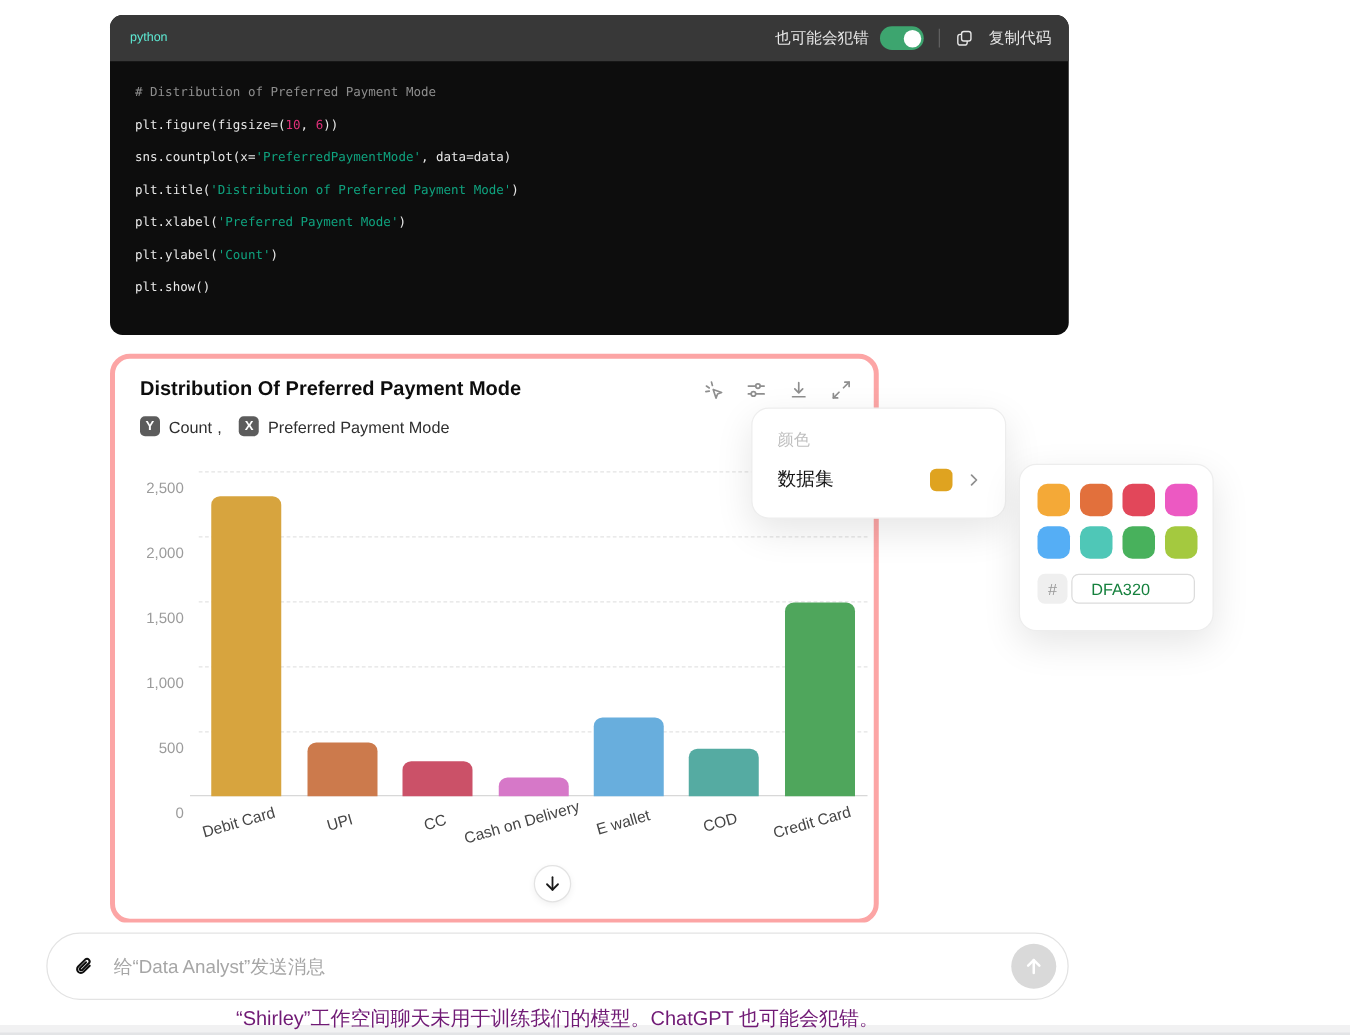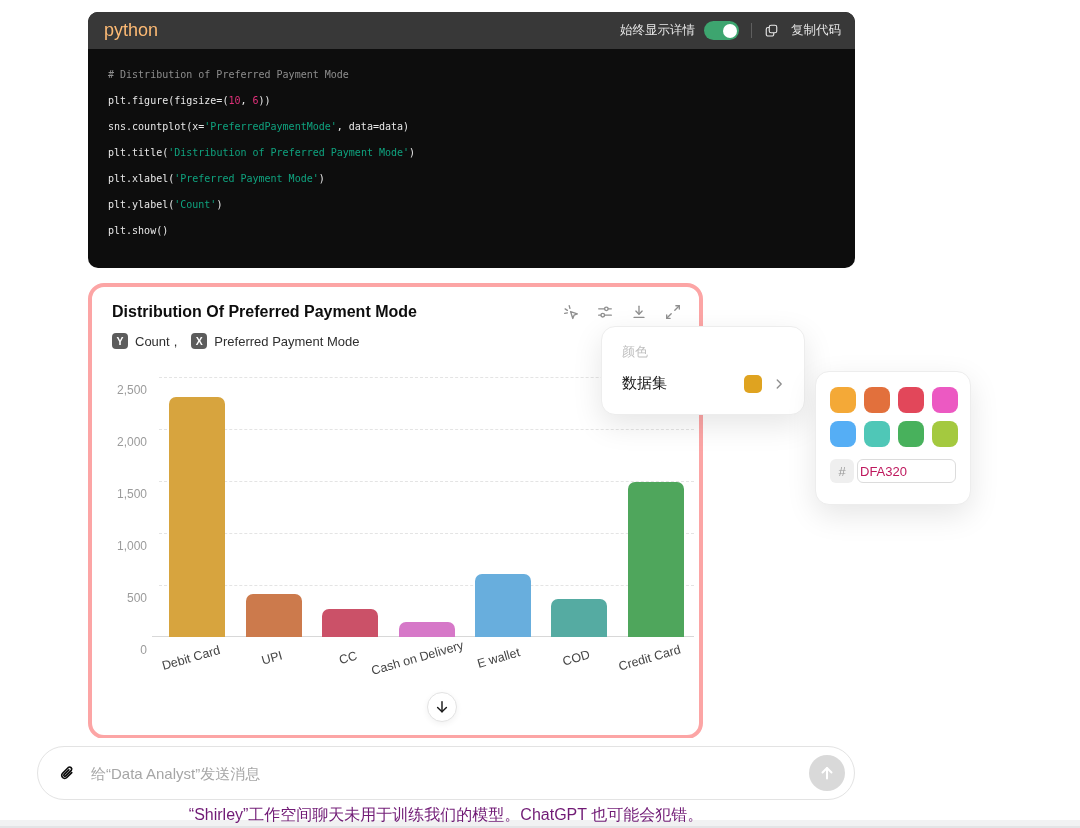--- a/index.html
+++ b/index.html
@@ -4,21 +4,21 @@
 <style>
   * { margin:0; padding:0; box-sizing:border-box; }
   body { background:#fff; font-family:"Liberation Sans", sans-serif; }
   .page { position:relative; width:1080px; height:828px; background:#fff; overflow:hidden; }
 
   
   .code-card { position:absolute; left:88px; top:12px; width:767px; height:256px;
     border-radius:10px; overflow:hidden; background:#0d0d0d; }
   .code-header { height:37px; background:#383838; display:flex; align-items:center;
     justify-content:space-between; padding:0 14px 0 16px; }
-  .code-lang { color:#fdba74; font-size:18px; }
+  .code-lang { color:#5eead4; font-size:10px; }
   .code-header-right { display:flex; align-items:center; color:#e7e7e7; font-size:12.5px; }
   .toggle { width:35px; height:19px; border-radius:10px; background:#3da56f; margin-left:9px;
     position:relative; cursor:pointer; border:none; }
   .toggle-knob { position:absolute; right:2.5px; top:2.5px; width:14px; height:14px;
     border-radius:50%; background:#fff; }
   .hdr-divider { width:1px; height:15px; background:#5f5f5f; margin:0 12px; }
   .copy-btn { display:flex; align-items:center; gap:12px; background:none; border:none;
     color:#e7e7e7; font-size:12.5px; cursor:pointer; font-family:inherit; }
   .code-body { padding:13px 20px; font-family:"DejaVu Sans Mono", monospace;
     font-size:10px; line-height:26px; white-space:pre; }
@@ -64,21 +64,21 @@
 
   .palette-popup { position:absolute; left:815px; top:371px; width:156px; height:134px;
     background:#fff; border:1px solid #ededed; border-radius:14px;
     box-shadow:0 10px 30px rgba(0,0,0,.10); z-index:7; padding:15px 14px; }
   .swatch-grid { display:grid; grid-template-columns:repeat(4, 26px); gap:8px; }
   .swatch { width:26px; height:26px; border-radius:8px; border:none; cursor:pointer; }
   .hex-row { display:flex; align-items:center; margin-top:12px; gap:3px; }
   .hash-box { width:26px; height:24px; border-radius:6px; background:#efefef; color:#9a9a9a;
     font-size:13px; display:flex; align-items:center; justify-content:center; }
   .hex-input { width:99px; height:24px; border:1px solid #dcdcdc; border-radius:6px;
-    font-size:13px; color:#be185d; padding-left:2px; font-family:inherit; }
+    font-size:13px; color:#15803d; padding-left:15px; font-family:inherit; }
 
   
   .next-heading { position:absolute; left:88px; top:716px; font-size:16px; font-weight:700; color:#0d0d0d; }
   .bottom-mask { position:absolute; left:0; top:738px; width:1080px; height:90px; background:#fff; }
 
   
   .composer { position:absolute; left:37px; top:746px; width:818px; height:54px;
     background:#fff; border:1px solid #e3e3e3; border-radius:28px;
     display:flex; align-items:center; padding:0 9px 0 20px; z-index:8; }
   .attach-btn { background:none; border:none; cursor:pointer; display:flex; align-items:center; }
@@ -97,21 +97,21 @@
 </style>
 </head>
 <body>
 
 <div class="page">
 
   <div class="code-card">
     <div class="code-header">
       <span class="code-lang">python</span>
       <div class="code-header-right">
-        <span>始终显示详情</span>
+        <span>也可能会犯错</span>
         <button class="toggle">
           <span class="toggle-knob"></span>
         </button>
         <span class="hdr-divider"></span>
         <button class="copy-btn">
           <span>
             <svg width="15" height="15" viewBox="0 0 20 20" fill="none" stroke="#e7e7e7" stroke-width="1.5">
               <rect x="7" y="3" width="10" height="10" rx="2.4"></rect>
               <path d="M13 13v2a2.4 2.4 0 0 1-2.4 2.4H5.4A2.4 2.4 0 0 1 3 15V8.4A2.4 2.4 0 0 1 5.4 6H7"></path>
             </svg>

